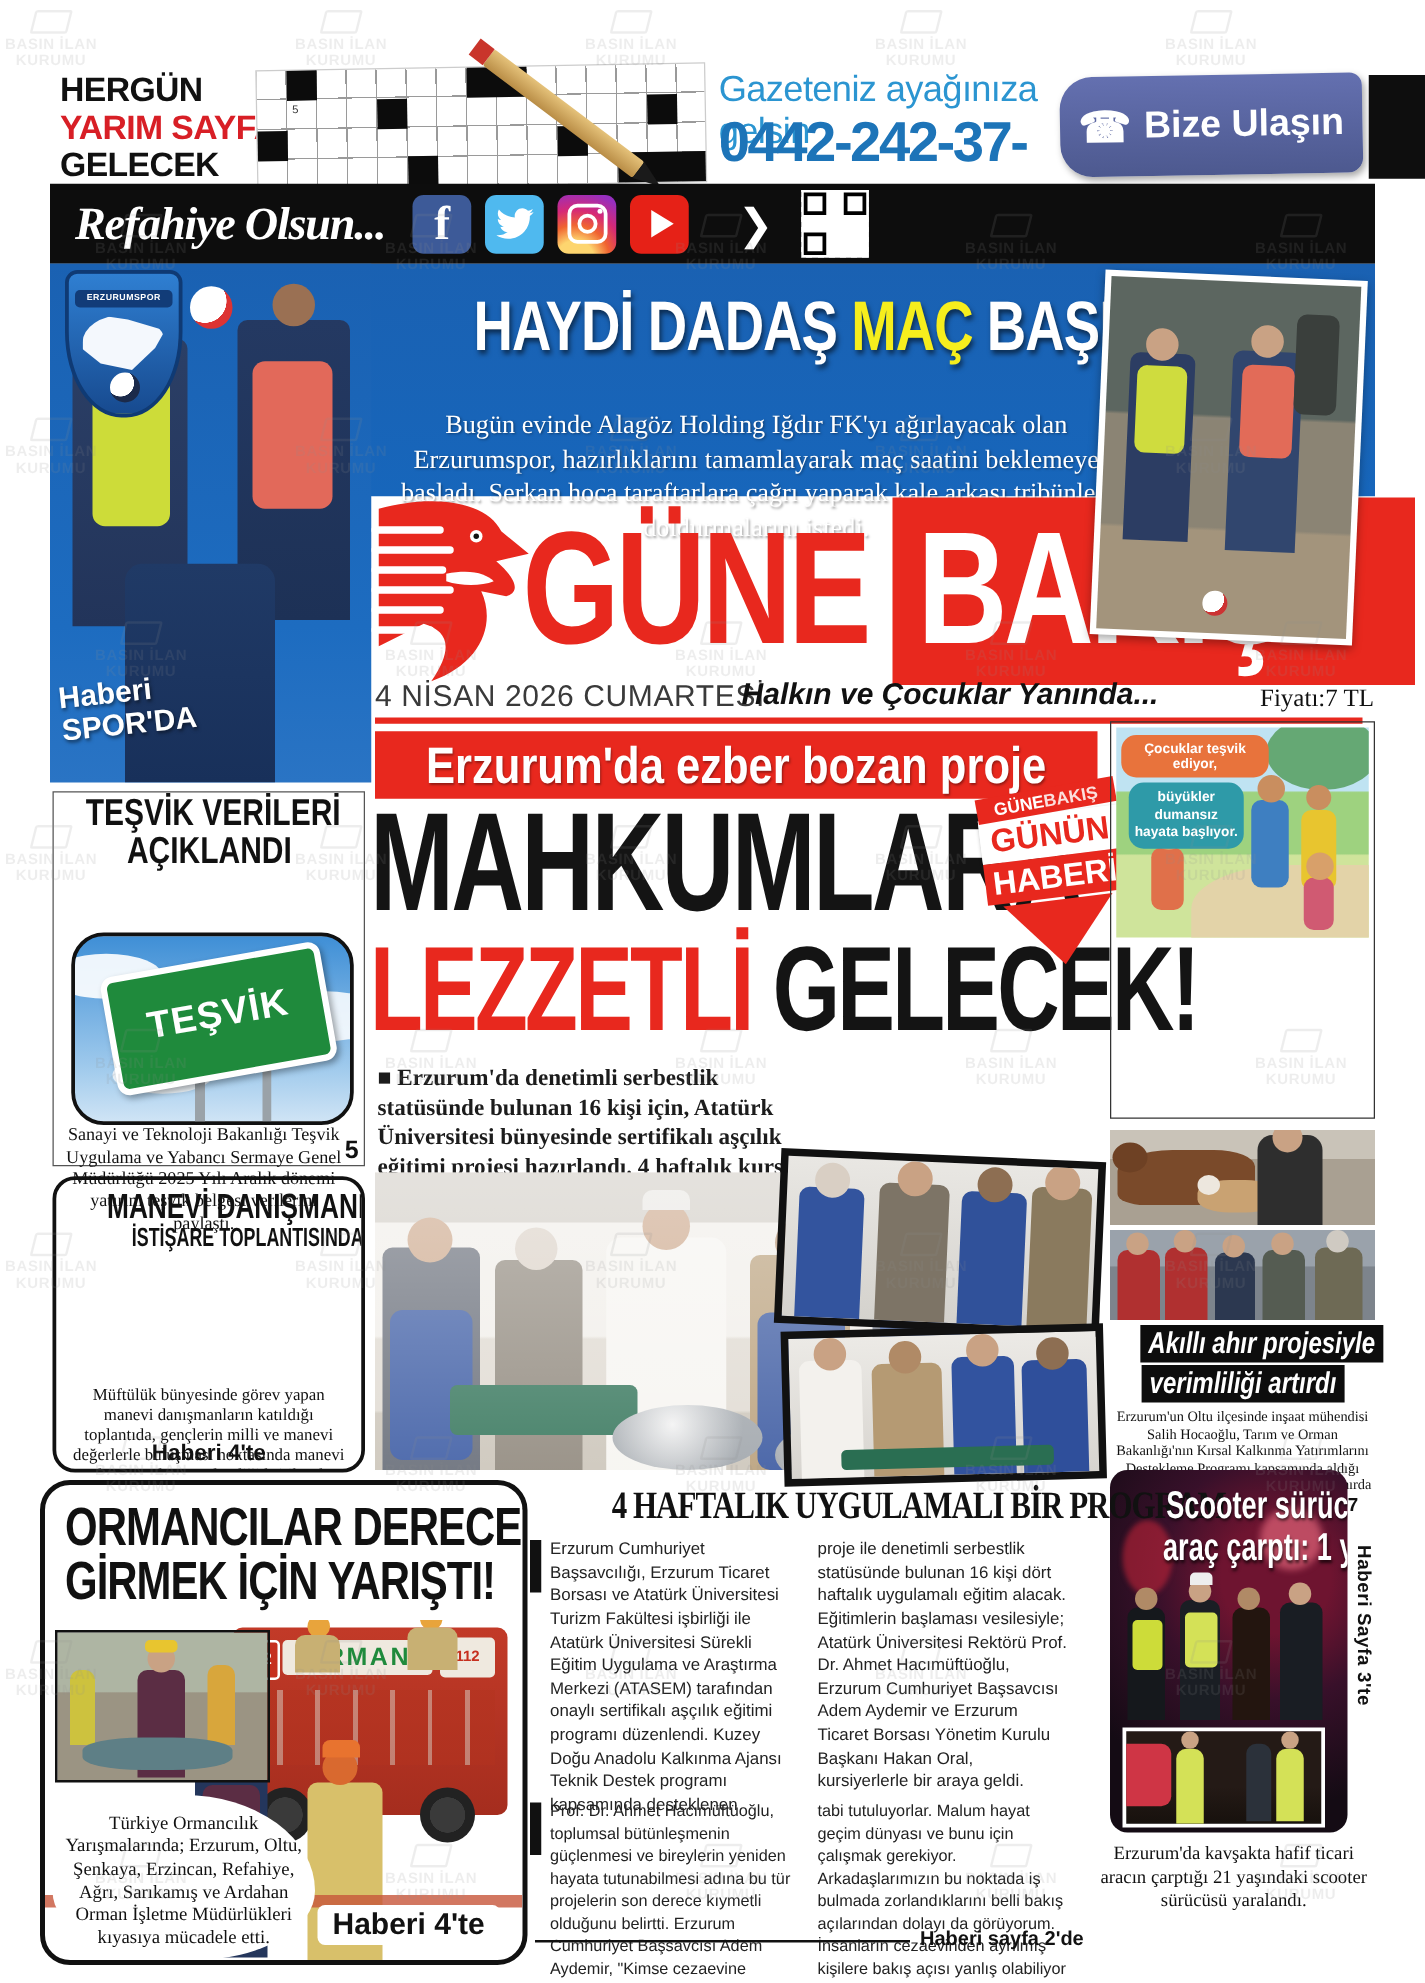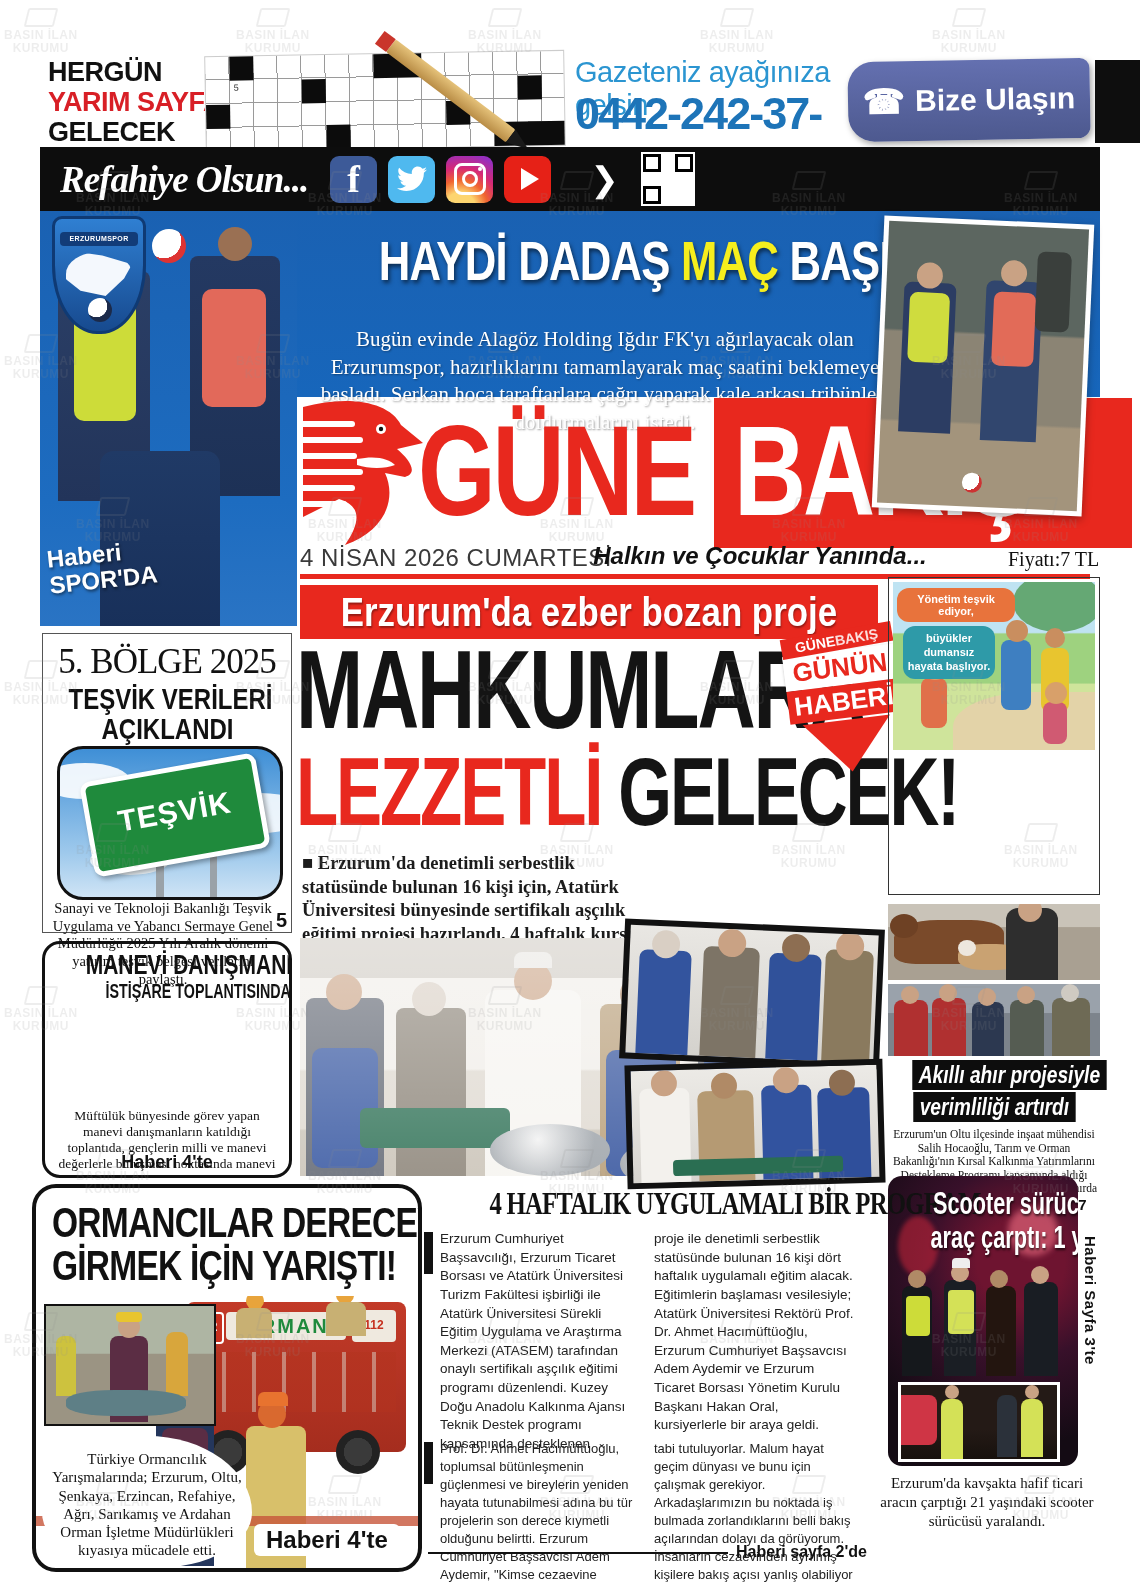--- a/index.html
+++ b/index.html
@@ -240,21 +240,20 @@
     <div class="figure" style="left:66px;top:22px;width:56px;height:90px;background:#b59a73;"></div>
       <div class="head" style="left:80px;top:4px;width:26px;height:26px;background:#b08a66;"></div>
     <div class="figure" style="left:130px;top:18px;width:50px;height:94px;background:#32539f;"></div>
       <div class="head" style="left:142px;top:0;width:26px;height:26px;"></div>
     <div class="figure" style="left:186px;top:22px;width:52px;height:90px;background:#2f4f9b;"></div>
       <div class="head" style="left:198px;top:4px;width:26px;height:26px;background:#8d6e52;"></div>
     <div class="abs" style="left:40px;bottom:6px;width:170px;height:16px;background:#2a6e52;border-radius:4px;"></div>
   </div>
 
   <div class="abs" style="left:42px;top:633px;width:250px;height:300px;border:1px solid #555;box-sizing:border-box;">
-    <div class="center serif" style="font-size:35px;margin-top:8px;letter-spacing:-1px;">5. BÖLGE 2025</div>
     <div class="center">
       <span class="sx bold" style="font-size:30px;transform:scaleX(.8);">TEŞVİK VERİLERİ</span><br>
       <span class="sx bold" style="font-size:30px;transform:scaleX(.8);margin-top:-4px;">AÇIKLANDI</span>
     </div>
     <div class="abs" style="left:14px;top:112px;width:220px;height:148px;border:3px solid #111;border-radius:26px;overflow:hidden;background:linear-gradient(180deg,#3f8fd6,#9ec9ec 70%,#cfe4f5);">
       <div class="abs" style="left:-20px;top:14px;width:90px;height:36px;border-radius:50%;background:rgba(255,255,255,.9);"></div>
       <div class="abs" style="left:150px;top:44px;width:100px;height:40px;border-radius:50%;background:rgba(255,255,255,.85);"></div>
       <div class="abs" style="left:30px;top:96px;width:80px;height:30px;border-radius:50%;background:rgba(255,255,255,.8);"></div>
       <div class="abs" style="left:96px;top:70px;width:8px;height:80px;background:#9aa2a8;"></div>
       <div class="abs" style="left:150px;top:84px;width:7px;height:64px;background:#9aa2a8;"></div>
@@ -319,21 +318,21 @@
       <div class="abs" style="left:120px;top:-10px;width:90px;height:60px;background:#3f8f3f;border-radius:50%;opacity:.7;"></div>
       <div class="abs" style="left:60px;top:110px;width:160px;height:70px;background:#e3d3a8;border-radius:50% 0 0 0;"></div>
       <div class="figure" style="left:108px;top:58px;width:30px;height:70px;background:#3e7fc1;border-radius:8px;"></div>
       <div class="head" style="left:113px;top:38px;width:22px;height:22px;background:#c98e5f;"></div>
       <div class="figure" style="left:148px;top:66px;width:28px;height:64px;background:#e8c52f;border-radius:8px;"></div>
       <div class="head" style="left:152px;top:46px;width:20px;height:20px;background:#c98e5f;"></div>
       <div class="figure" style="left:28px;top:96px;width:26px;height:50px;background:#e0704a;border-radius:8px;"></div>
       <div class="head" style="left:30px;top:74px;width:24px;height:24px;background:#d8a06a;"></div>
       <div class="figure" style="left:150px;top:120px;width:24px;height:42px;background:#d05a72;border-radius:8px;"></div>
       <div class="head" style="left:152px;top:100px;width:22px;height:22px;background:#d8a06a;"></div>
-      <div class="abs center" style="left:4px;top:6px;width:110px;background:#e8733c;border-radius:12px;color:#fff;font-weight:bold;font-size:11px;padding:5px 4px;">Yönetim teşvik ediyor,</div>
+      <div class="abs center" style="left:4px;top:6px;width:110px;background:#e8733c;border-radius:12px;color:#fff;font-weight:bold;font-size:11px;padding:5px 4px;">Çocuklar teşvik ediyor,</div>
       <div class="abs center" style="left:10px;top:44px;width:84px;background:#2e9aa8;border-radius:12px;color:#fff;font-weight:bold;font-size:11px;padding:6px 4px;line-height:1.25;">büyükler dumansız hayata başlıyor.</div>
     </div>
     <div class="serif" style="margin:4px 8px 0;font-size:14.5px;line-height:1.2;"><span>Polikliniklere en fazla sayıda sigara bağımlısı yetişkin yönlendiren 20 öğrenciye, Sağlık Müdürlüğü tarafından törenle hediye bisikletleri dağıtılacak.</span> <span class="pageref" style="font-size:18px;font-family:'Liberation Sans',sans-serif;">4</span></div>
   </div>
 
   <div class="abs" style="left:888px;top:900px;width:212px;height:272px;">
     <div class="abs" style="left:0;top:4px;width:212px;height:76px;overflow:hidden;background:linear-gradient(180deg,#c9c3b8 0 30%,#a9a092 31% 100%);">
       <div class="abs" style="left:6px;top:16px;width:110px;height:44px;background:#7a4a2a;border-radius:40% 30% 20% 20%;"></div>
       <div class="abs" style="left:2px;top:10px;width:28px;height:24px;background:#6e4124;border-radius:50%;"></div>
       <div class="abs" style="left:70px;top:40px;width:64px;height:26px;background:#c9a272;border-radius:40%;"></div>

